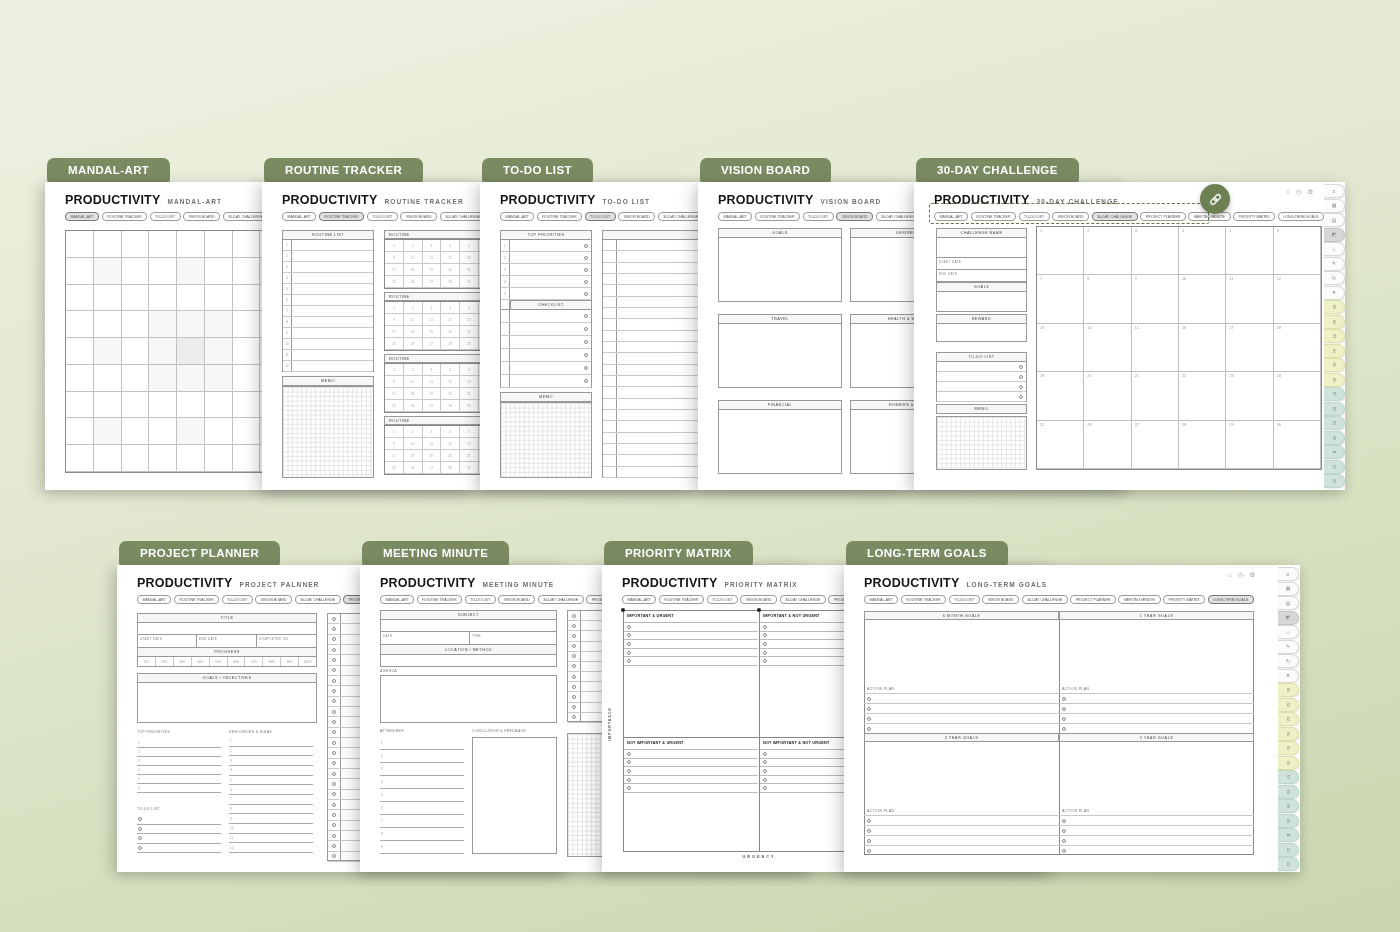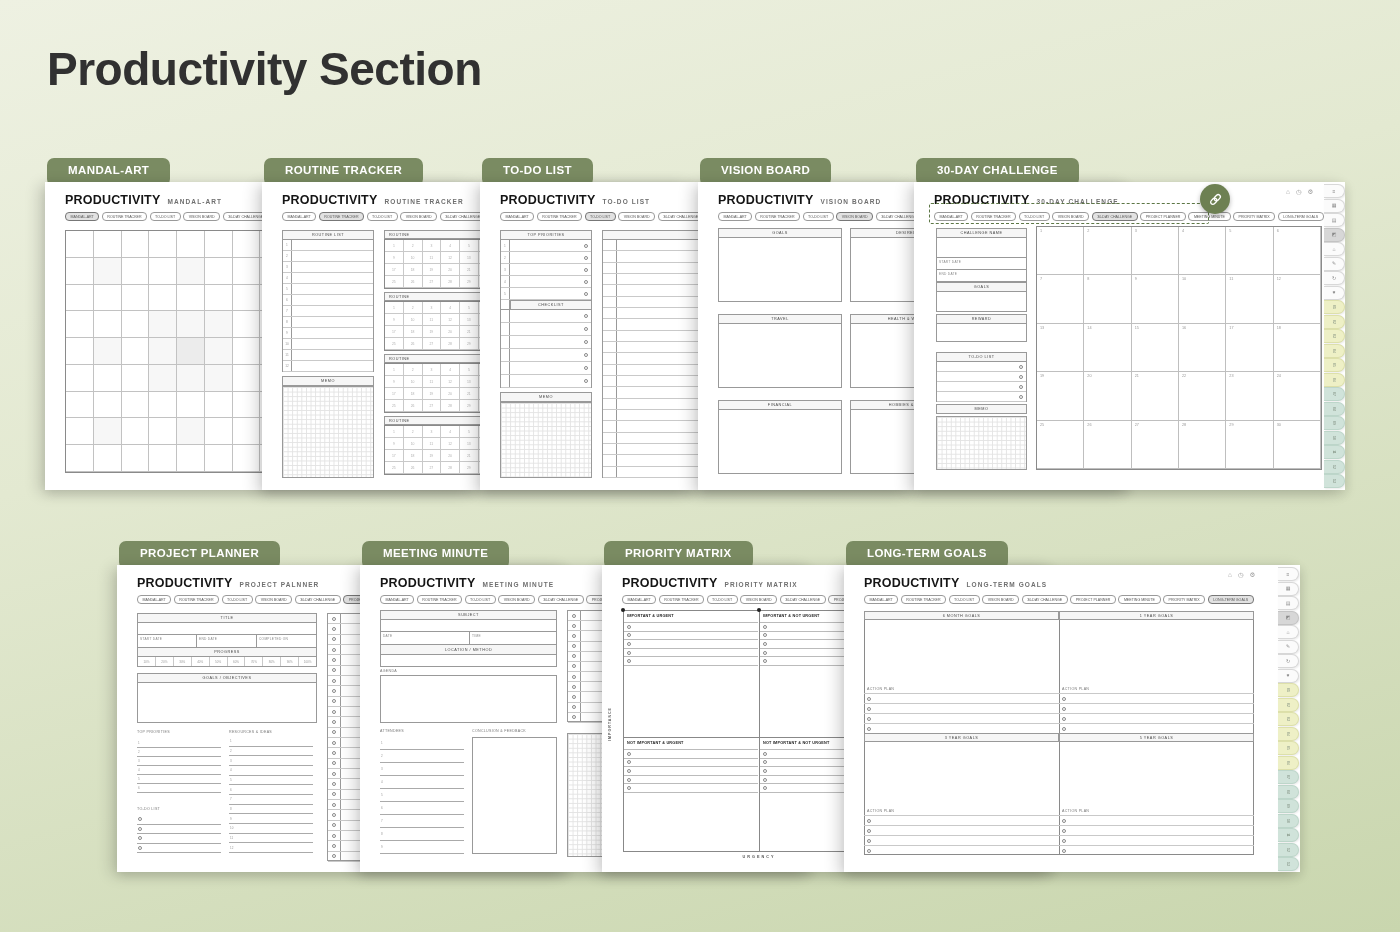--- a/index.html
+++ b/index.html
@@ -39,21 +39,20 @@
   .badge{position:absolute;width:30px;height:30px;border-radius:50%;background:#6d8052;
     display:flex;align-items:center;justify-content:center;box-shadow:0 2px 5px rgba(0,0,0,.28)}
   .dashed{position:absolute;border:1.6px dashed #5d7746;border-radius:2px}
   .winicons{position:absolute;display:flex;gap:6px}
   .winicon{font-size:6.5px;color:#9a9a9a;line-height:1}
 </style>
 </head>
 <body>
 
 <div class="stage">
-  <h1 class="page-title">Productivity Section</h1>
 
   <div class="card" id="card-0" style="left: 45px; top: 182px; width: 430px; height: 308px; z-index: 1;">
     <div class="pill">MANDAL-ART</div>
     <div class="page" id="page-0">
         <div class="abs" style="left: 20px; top: 11px; display: flex; align-items: baseline;">
           <div class="brand">PRODUCTIVITY</div>
           <div class="sub">MANDAL-ART</div>
         </div>
         <div class="tabs abs" style="left: 20px; top: 30px;">
           <div class="tab active">MANDAL-ART</div>

